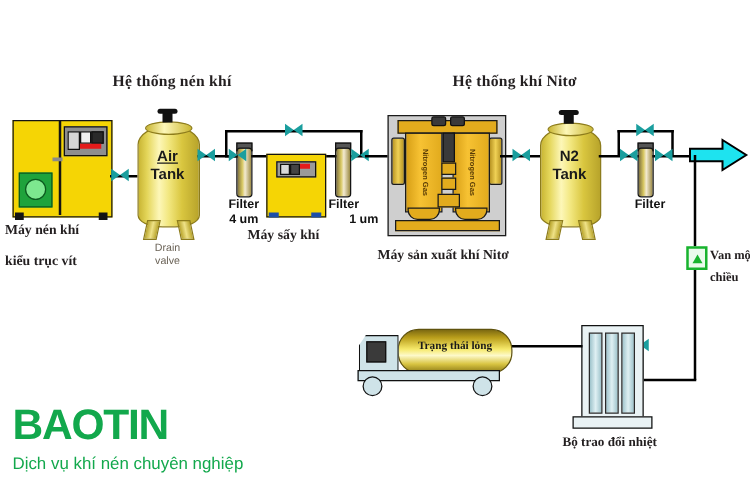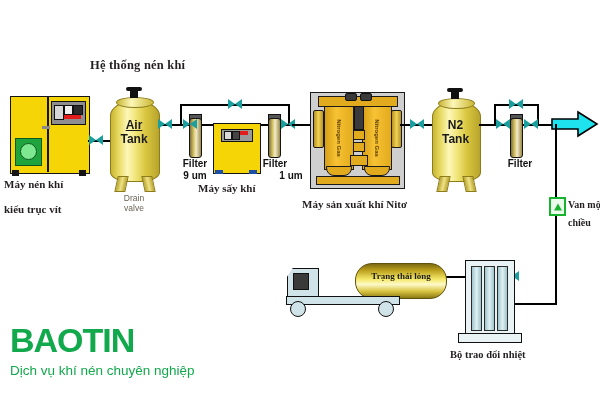--- a/index.html
+++ b/index.html
@@ -63,21 +63,21 @@
   .checkvalve{position:absolute;width:13px;height:15px;border:2px solid #18b32e;background:#eafbec;}
   .checkvalve i{position:absolute;left:50%;top:50%;transform:translate(-50%,-50%);
      width:0;height:0;border-left:4px solid transparent;border-right:4px solid transparent;border-bottom:7px solid #18b32e;}
 
   
   .out-arrow{position:absolute;}
 
   
   .truck-tank{position:absolute;border-radius:17px;
      background:linear-gradient(180deg,#7d6a12 0%,#b99e1b 18%,#f6e96a 45%,#fdf9c9 60%,#d9c542 80%,#8c7a16 100%);
-     border:1px solid #5f520d;margin-left:37px;}
+     border:1px solid #5f520d;}
   .truck-part{position:absolute;background:#cfe3e8;border:1.6px solid #111;}
   .wheel{position:absolute;border-radius:50%;background:#cfe3e8;border:1.8px solid #111;}
   .truck-lbl{position:absolute;width:100%;text-align:center;font-family:"Liberation Serif",serif;
      font-weight:bold;font-size:9px;line-height:11px;color:#1a1a1a;}
 
   
   .hx-shell{position:absolute;background:#e9f2f4;border:1.8px solid #111;}
   .hx-tube{position:absolute;background:linear-gradient(90deg,#9fc4cc,#dff0f3 50%,#9fc4cc);border:1.2px solid #2a2a2a;}
   .hx-base{position:absolute;background:#e9f2f4;border:1.8px solid #111;}
 
@@ -86,20 +86,21 @@
   .logo-word{font-family:"Liberation Sans",sans-serif;font-weight:bold;font-size:34px;
      letter-spacing:-1px;color:#12a84c;line-height:44px;}
   .logo-tag{font-family:"Liberation Sans",sans-serif;font-size:13.5px;color:#12a84c;line-height:17px;}
 </style>
 </head>
 <body>
 
 <div id="stage">
 
   <div class="t sys-title" style="left:90px;top:58px;">Hệ thống nén khí</div>
+  <div class="t sys-title" style="left:362px;top:58px;">Hệ thống khí Nitơ</div>
 
   <div>
     <div class="comp-body" style="left:10px;top:96px;width:78px;height:76px;"></div>
     <div class="comp-divider" style="left:47px;top:96px;width:2px;height:76px;"></div>
     <div class="comp-panel" style="left:51px;top:101px;width:33px;height:22px;"></div>
     <div class="comp-panel" style="left:54px;top:105px;width:8px;height:13px;background:#d6d6d6;"></div>
     <div class="comp-panel" style="left:64px;top:105px;width:7px;height:8px;background:#efefef;"></div>
     <div class="comp-panel" style="left:73px;top:105px;width:8px;height:8px;background:#2a2a2a;"></div>
     <div class="comp-panel" style="left:64px;top:115px;width:17px;height:4px;background:#e41b1b;border:none;"></div>
     <div class="comp-badge" style="left:15px;top:138px;width:25px;height:26px;"></div>
@@ -147,21 +148,21 @@
       </div>
     <div class="pipe ph" style="left:180px;top:124px;width:112px;"></div>
 
     <div class="filter-cap" style="left:189px;top:114px;width:11px;height:5px;"></div>
     <div class="filter-c" style="left:189px;top:118px;"></div>
     <div class="valve" style="left:183px;top:119px;">
         <i class="l"></i>
         <i class="r"></i>
       </div>
     <div class="t filt-label" style="left:176px;top:158px;width:38px;">Filter</div>
-    <div class="t filt-label" style="left:176px;top:170px;width:38px;">9 um</div>
+    <div class="t filt-label" style="left:176px;top:170px;width:38px;">4 um</div>
 
     <div class="dryer" style="left:213px;top:123px;width:46px;height:49px;"></div>
     <div class="dryer-panel" style="left:221px;top:129px;width:30px;height:11px;"></div>
     <div class="dryer-panel" style="left:224px;top:131px;width:6px;height:7px;background:#d9d9d9;"></div>
     <div class="dryer-panel" style="left:232px;top:131px;width:6px;height:7px;background:#444;"></div>
     <div class="dryer-panel" style="left:240px;top:131px;width:8px;height:4px;background:#e41b1b;border:none;"></div>
     <div class="dryer-foot" style="left:215px;top:170px;width:8px;height:4px;"></div>
     <div class="dryer-foot" style="left:249px;top:170px;width:8px;height:4px;"></div>
     <div class="t eq-label" style="left:198px;top:182px;">Máy sấy khí</div>
 

